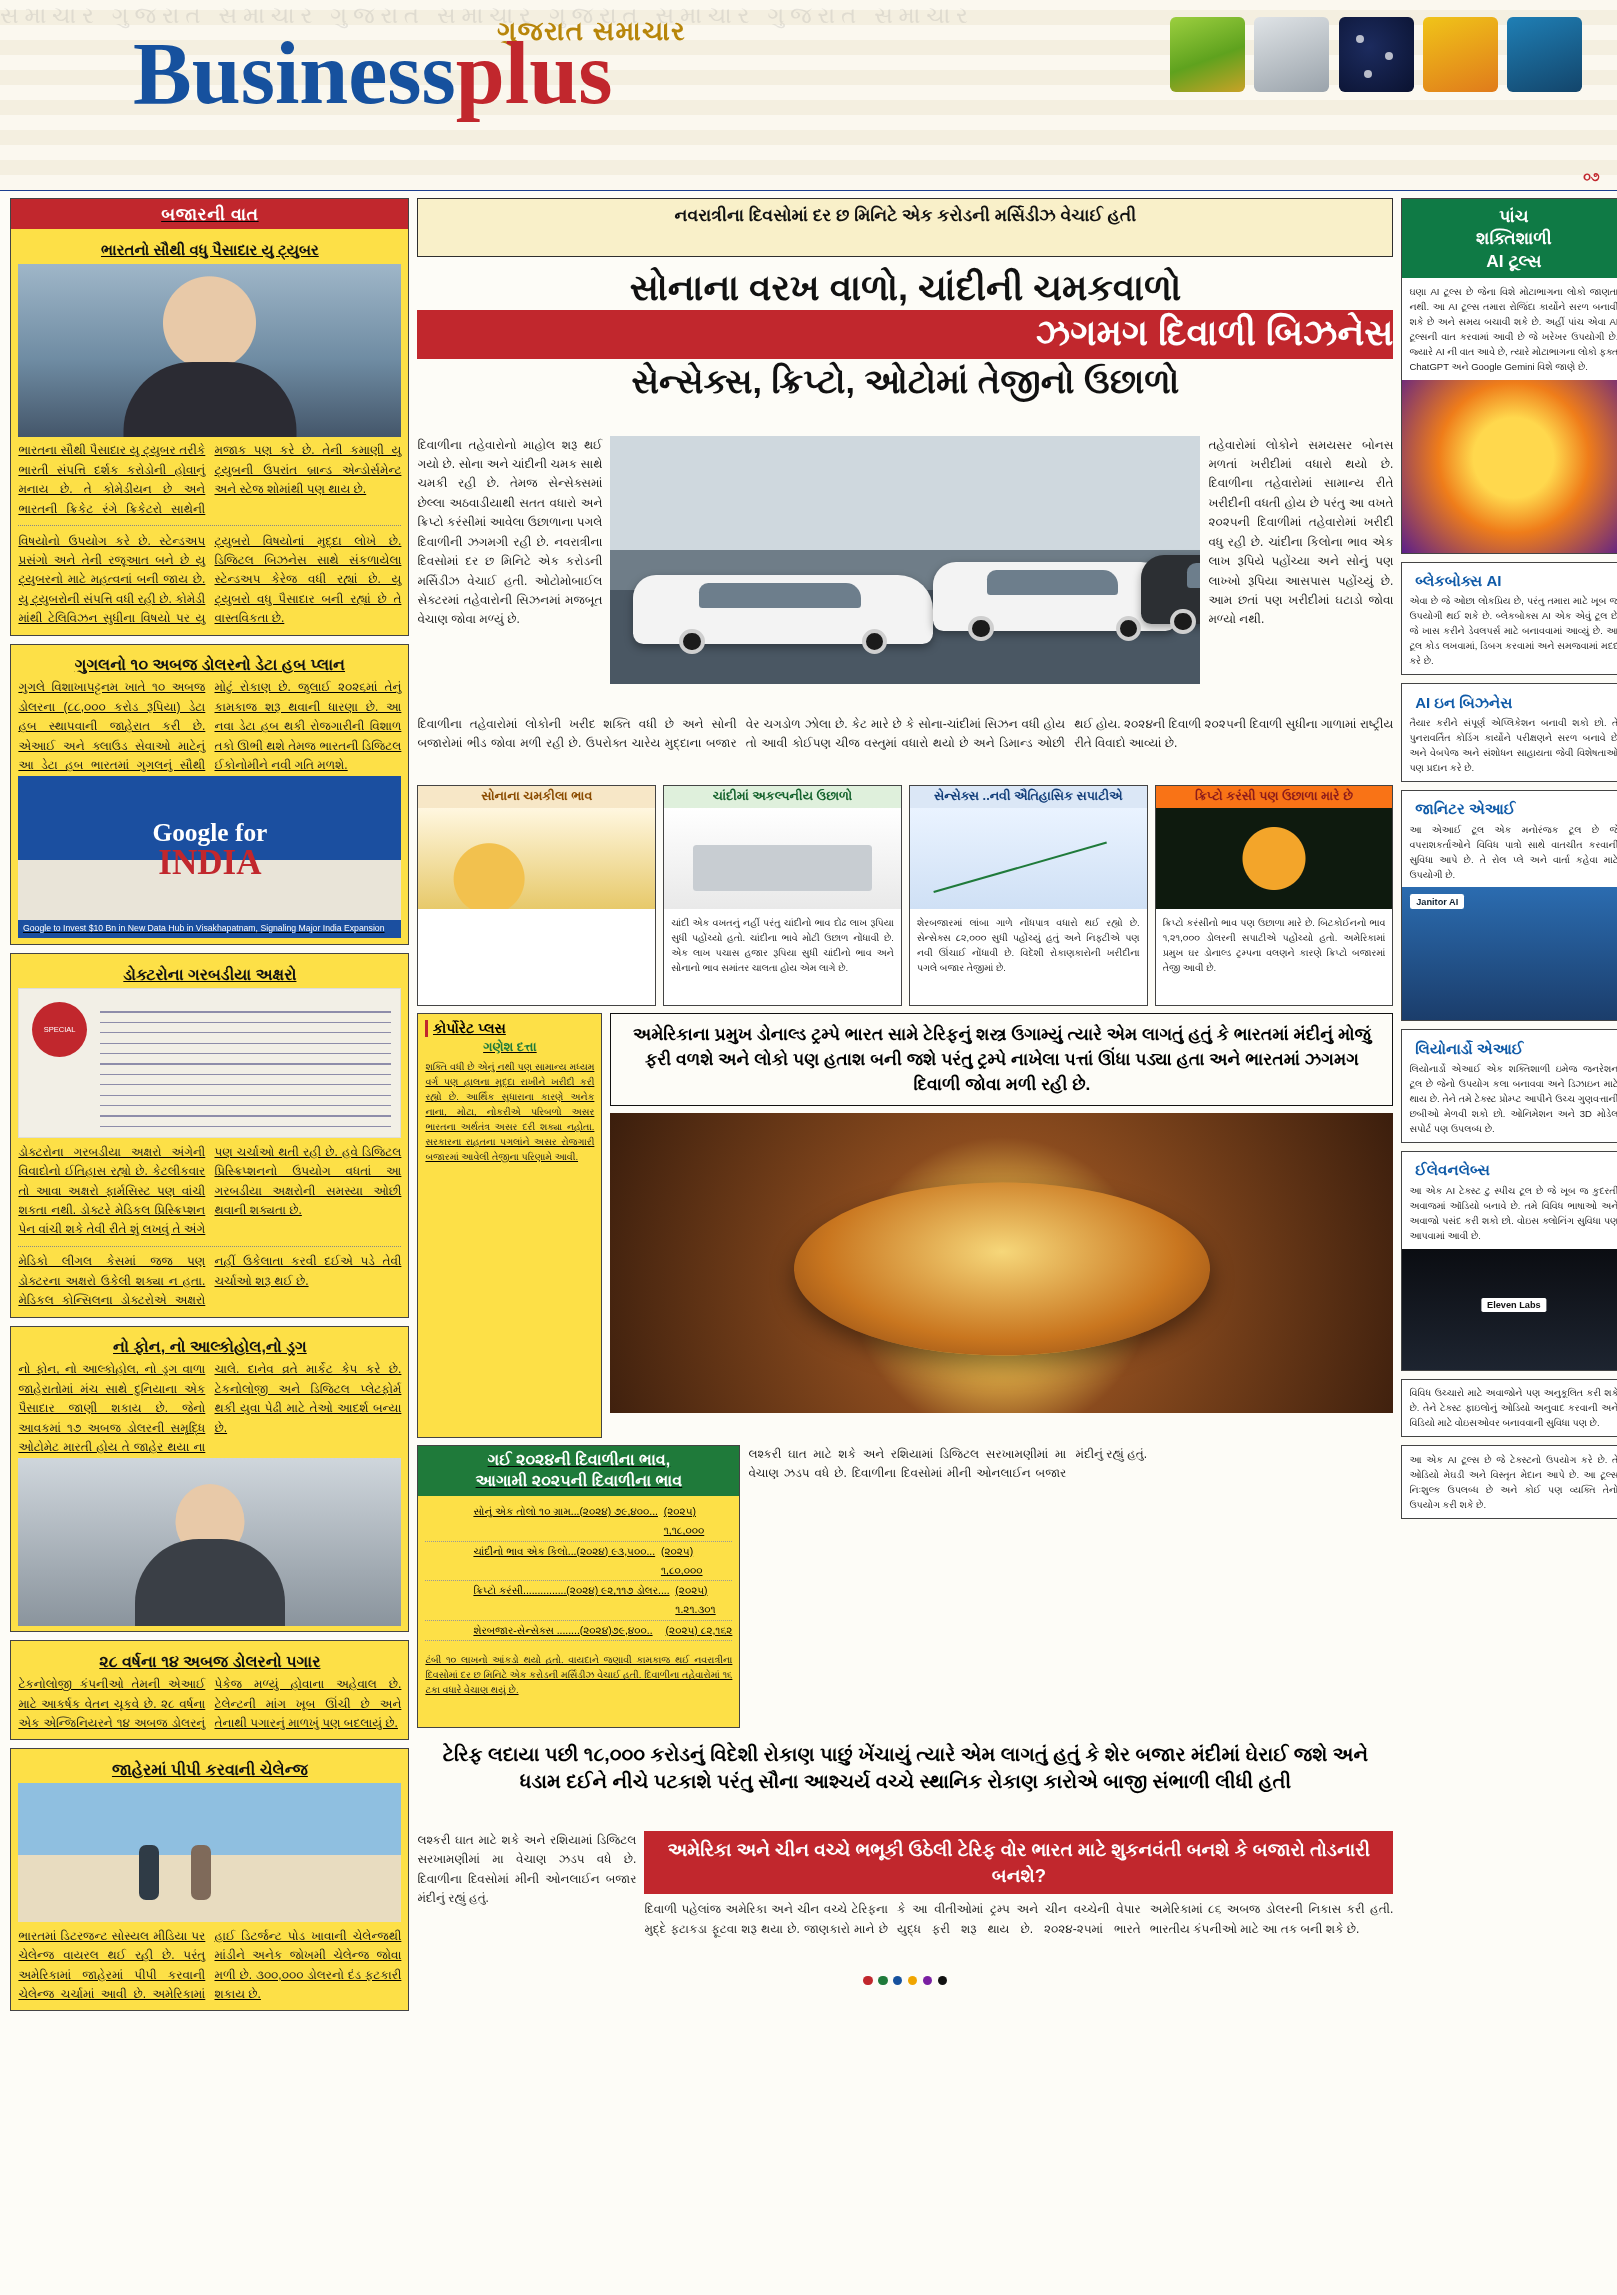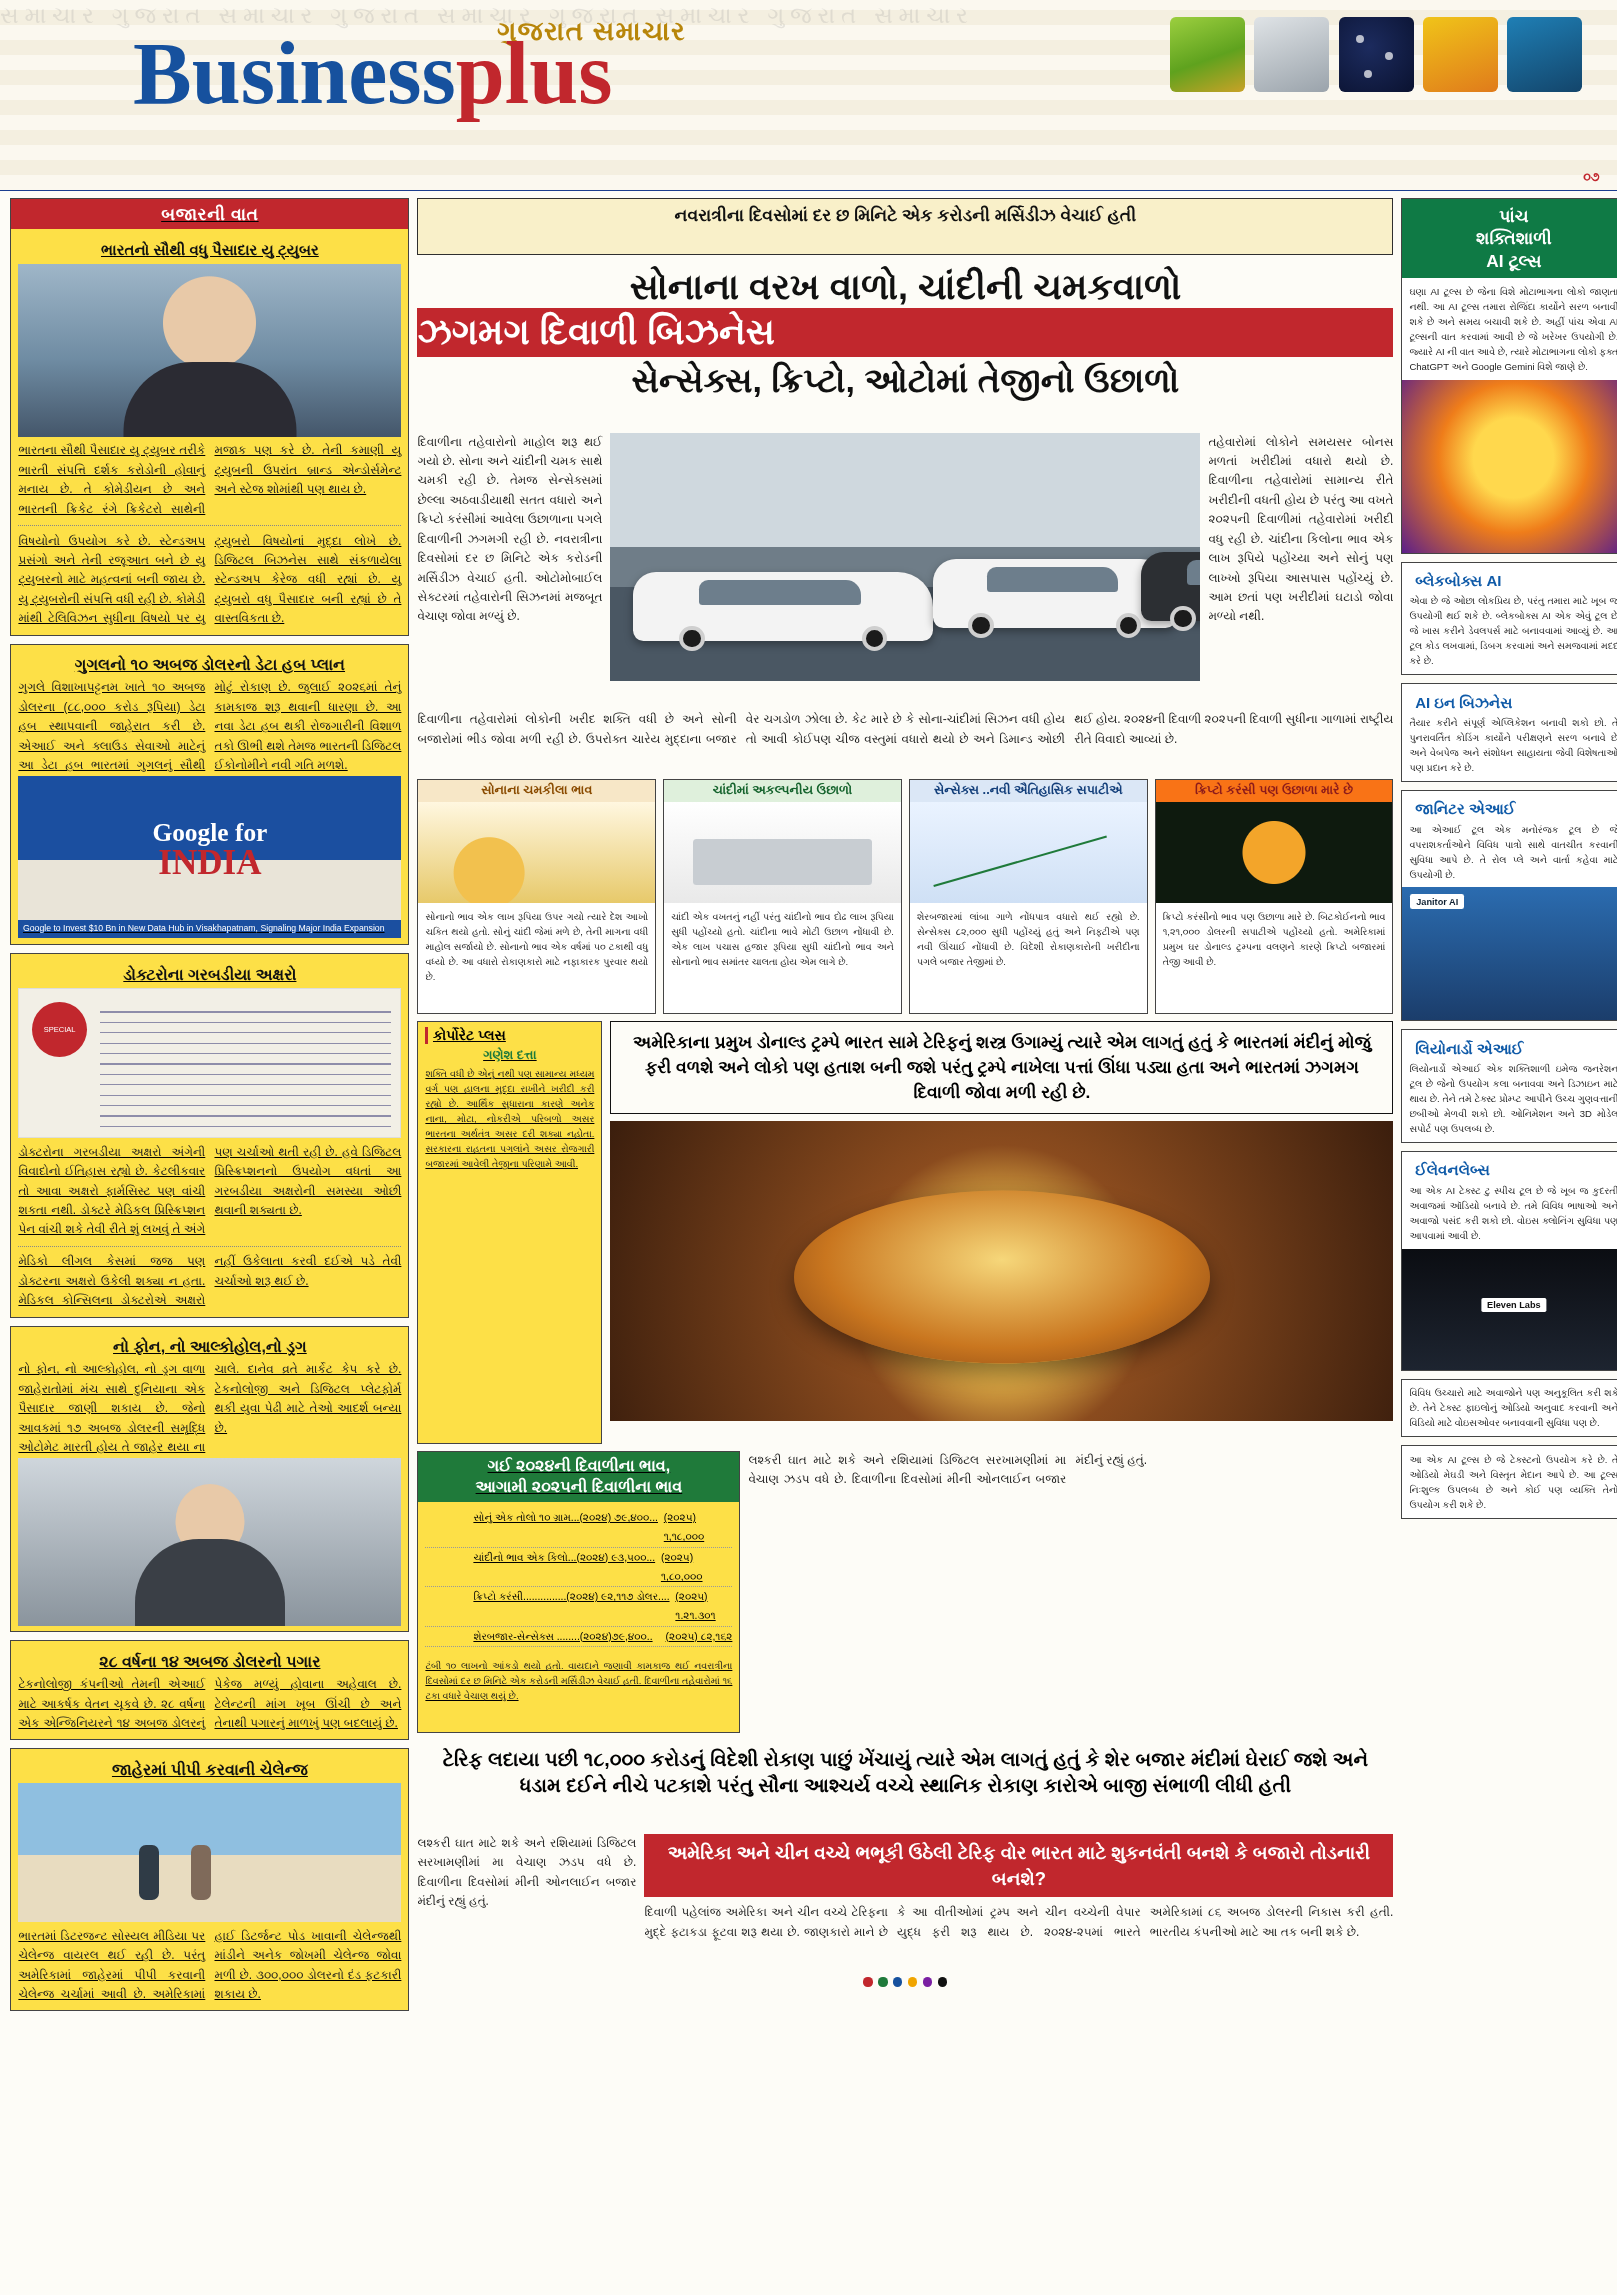--- a/index.html
+++ b/index.html
@@ -131,21 +131,21 @@
   .photo-beach .p1, .photo-beach .p2 { position:absolute; bottom:22px; width:19.6px;height:55px;background:#2f3b46;border-radius:7px;}
   .photo-beach .p1{ left:121px;} .photo-beach .p2{ left:173px; background:#7f6a5a;}
 
   
   .yellow-strip {
     background:#f9f0c9; border:1.2px solid #2f2f2f; text-align:center;
     font-size: 17.3px; font-weight:bold; padding: 5.8px 4.6px; color:#111;
   }
   .big-head1 { font-size: 36px; font-weight: bold; text-align:center; line-height:1.12; padding: 4.6px 0 1.2px; color:#111;}
   .red-band {
-    background:#c1272d; color:#fff; font-size: 36px; font-weight:bold; text-align:left;
+    background:#c1272d; color:#fff; font-size: 36px; font-weight:bold; text-align:right;
     padding: 3.5px 0 5.8px; line-height:1.1;
   }
   .big-head2 { font-size: 34px; font-weight: bold; text-align:center; line-height:1.14; padding: 3.5px 0 3.5px; color:#111;}
   .cars {
     height: 248px; position:relative; overflow:hidden;
     background: linear-gradient(180deg,#cfd8de 0 46%, #6f7d88 46% 62%, #4a5763 62% 100%);
   }
   .car { position:absolute; bottom:40px; height:69px; border-radius: 23px 35px 10.4px 10.4px; background:#f3f3f3; box-shadow: 0 3.5px 8px rgba(0,0,0,.35);}
   .car.dark { background:#2c2f33; }
   .car .win { position:absolute; left:22%; right:24%; top:8px; height:25.4px; background:#6d7e8c; border-radius: 9.2px 15px 3.5px 3.5px;}
@@ -318,21 +318,20 @@
           <div class="gtxt">તહેવારોમાં લોકોને સમયસર બોનસ મળતાં ખરીદીમાં વધારો થયો છે. દિવાળીના તહેવારોમાં સામાન્ય રીતે ખરીદીની વધતી હોય છે પરંતુ આ વખતે ૨૦૨૫ની દિવાળીમાં તહેવારોમાં ખરીદી વધુ રહી છે. ચાંદીના કિલોના ભાવ એક લાખ રૂપિયે પહોંચ્યા અને સોનું પણ લાખ્ખો રૂપિયા આસપાસ પહોંચ્યું છે. આમ છતાં પણ ખરીદીમાં ઘટાડો જોવા મળ્યો નથી.</div>
         </div>
       </div>
 
       <div class="gtxt cols3">દિવાળીના તહેવારોમાં લોકોની ખરીદ શક્તિ વધી છે અને સોની બજારોમાં ભીડ જોવા મળી રહી છે. ઉપરોક્ત ચારેય મુદ્દાના બજાર વેર ચગડોળ ઝોલા છે. કેટ મારે છે કે સોના-ચાંદીમાં સિઝન વધી હોય તો આવી કોઈપણ ચીજ વસ્તુમાં વધારો થયો છે અને ડિમાન્ડ ઓછી થઈ હોય. ૨૦૨૪ની દિવાળી ૨૦૨૫ની દિવાળી સુધીના ગાળામાં રાષ્ટ્રીય રીતે વિવાદો આવ્યાં છે.</div>
 
       <div class="four-box">
         <div class="fb t-orange">
           <div class="t">સોનાના ચમકીલા ભાવ</div>
           <div class="img img-coins"></div>
-          <div class="gtxt small pad">સોનાનો ભાવ એક લાખ રૂપિયા ઉપર ગયો ત્યારે દેશ આખો ચકિત થયો હતો. સોનું ચાંદી જેમાં મળે છે, તેની માગના વધી માહોલ સર્જાયો છે. સોનાનો ભાવ એક વર્ષમાં ૫૦ ટકાથી વધુ વધ્યો છે. આ વધારો રોકાણકારો માટે નફાકારક પુરવાર થયો છે.</div>
         </div>
         <div class="fb t-green">
           <div class="t">ચાંદીમાં અકલ્પનીય ઉછાળો</div>
           <div class="img img-bars"></div>
           <div class="gtxt small pad">ચાંદી એક વખતનું નહીં પરંતુ ચાંદીનો ભાવ દોઢ લાખ રૂપિયા સુધી પહોંચ્યો હતો. ચાંદીના ભાવે મોટી ઉછાળ નોંધાવી છે. એક લાખ પચાસ હજાર રૂપિયા સુધી ચાંદીનો ભાવ અને સોનાનો ભાવ સમાંતર ચાલતા હોય એમ લાગે છે.</div>
         </div>
         <div class="fb t-blue">
           <div class="t">સેન્સેક્સ ..નવી ઐતિહાસિક સપાટીએ</div>
           <div class="img img-chart"></div>
           <div class="gtxt small pad">શેરબજારમાં લાંબા ગાળે નોંધપાત્ર વધારો થઈ રહ્યો છે. સેન્સેક્સ ૮૨,૦૦૦ સુધી પહોંચ્યું હતું અને નિફ્ટીએ પણ નવી ઊંચાઈ નોંધાવી છે. વિદેશી રોકાણકારોની ખરીદીના પગલે બજાર તેજીમાં છે.</div>

